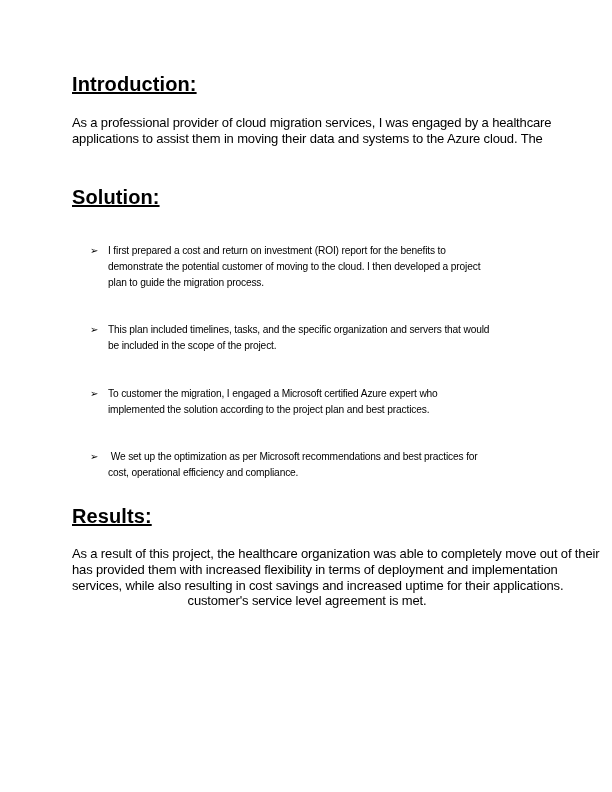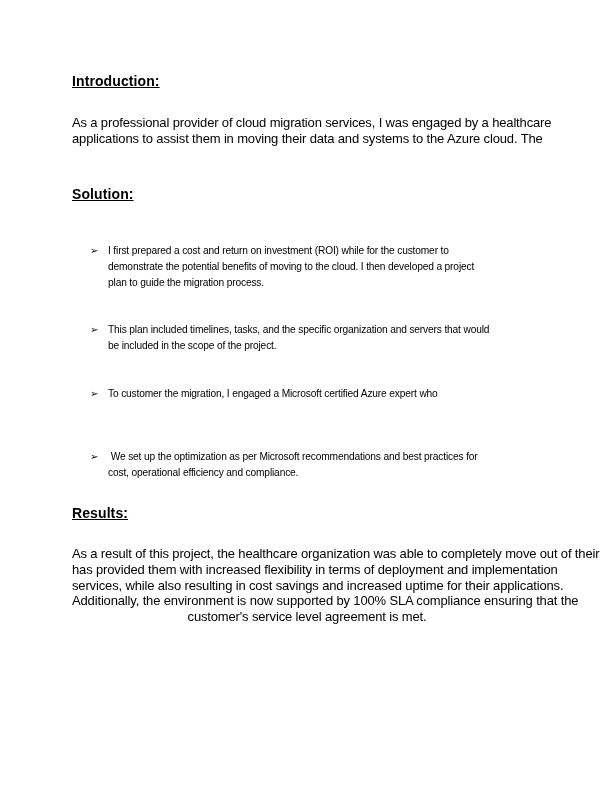--- a/index.html
+++ b/index.html
@@ -17,21 +17,21 @@
     }
     .page {
       position: absolute;
       left: 0; top: 0;
       width: 612px; height: 792px;
       background: #ffffff;
     }
     .heading {
       position: absolute;
       left: 72px;
-      font-size: 14px;
+      font-size: 20px;
       font-weight: bold;
       text-decoration: underline;
       letter-spacing: 0.1px;
     }
     .para {
       position: absolute;
       left: 72px;
       width: 470px;
       font-size: 13px;
       line-height: 15.8px;
@@ -71,51 +71,51 @@
   <div class="para" style="top:115px;">
     <span class="line">As a professional provider of cloud migration services, I was engaged by a healthcare</span>
     <span class="line">applications to assist them in moving their data and systems to the Azure cloud. The</span>
   </div>
 
   <div class="heading" style="top:186px;">Solution:</div>
 
   <div class="bullet" style="top:243px;">
     <span class="bullet-marker">➢</span>
     <div class="bullet-text">
-      <span class="line">I first prepared a cost and return on investment (ROI) while for the customer to</span>
-      <span class="line">demonstrate the potential benefits of moving to the cloud. I then developed a project</span>
+      <span class="line">I first prepared a cost and return on investment (ROI) report for the benefits to</span>
+      <span class="line">demonstrate the potential customer of moving to the cloud. I then developed a project</span>
       <span class="line">plan to guide the migration process.</span>
     </div>
   </div>
 
   <div class="bullet" style="top:322px;">
     <span class="bullet-marker">➢</span>
     <div class="bullet-text">
       <span class="line">This plan included timelines, tasks, and the specific organization and servers that would</span>
       <span class="line">be included in the scope of the project.</span>
     </div>
   </div>
 
   <div class="bullet" style="top:386px;">
     <span class="bullet-marker">➢</span>
     <div class="bullet-text">
       <span class="line">To customer the migration, I engaged a Microsoft certified Azure expert who</span>
+      <span class="line">implemented the solution according to the project plan and best practices.</span>
     </div>
   </div>
 
   <div class="bullet" style="top:449px;">
     <span class="bullet-marker">➢</span>
     <div class="bullet-text">
       <span class="line" style="white-space:pre;"> We set up the optimization as per Microsoft recommendations and best practices for</span>
       <span class="line">cost, operational efficiency and compliance.</span>
     </div>
   </div>
 
   <div class="heading" style="top:505px;">Results:</div>
   <div class="para" style="top:546px;text-align:center;">
     <span class="line">As a result of this project, the healthcare organization was able to completely move out of their</span>
     <span class="line">has provided them with increased flexibility in terms of deployment and implementation</span>
     <span class="line">services, while also resulting in cost savings and increased uptime for their applications.</span>
-    <span class="line">Additionally, the environment is now supported by 100% SLA compliance ensuring that the</span>
     <span class="line">customer's service level agreement is met.</span>
   </div>
 
 </div>
 
 </body></html>

